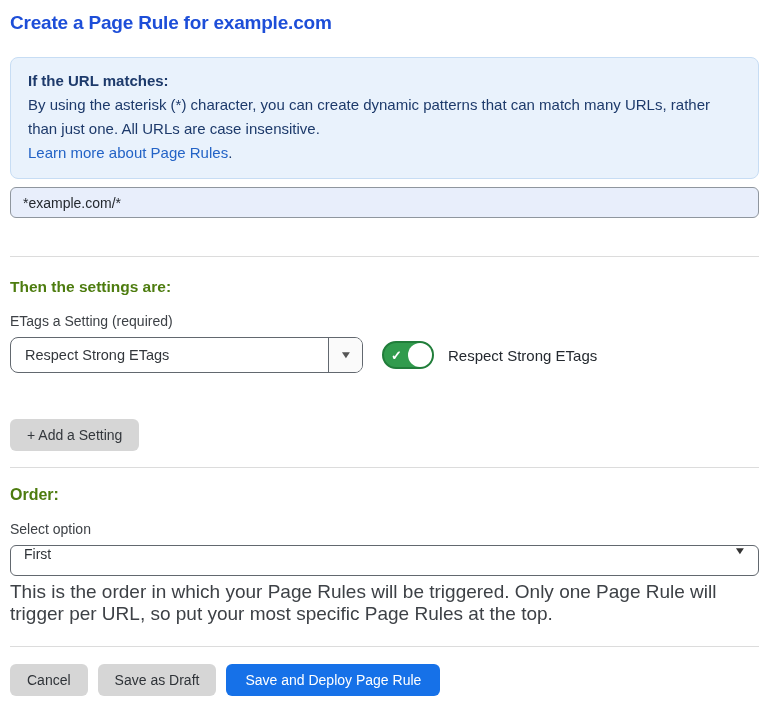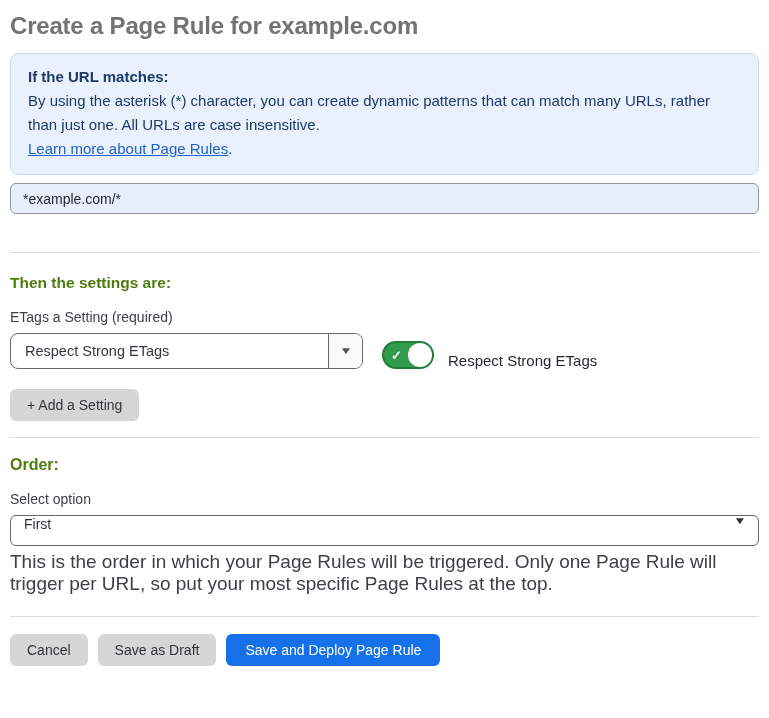--- a/index.html
+++ b/index.html
@@ -20,53 +20,53 @@
   }
   *{box-sizing:border-box;}
   html,body{margin:0;padding:0;}
   body{
     width:769px;height:718px;background:#ffffff;
     font-family:"Liberation Sans",sans-serif;color:var(--text_dark);
     overflow:hidden;
   }
   .page{padding:10px 10px 0 10px;}
   .page-title{
-    margin:2px 0 0 0;font-size:24px;font-weight:700;color:#737373;
+    margin:2px 0 0 0;font-size:19px;font-weight:700;color:#1d4ed8;
     letter-spacing:-0.2px;
   }
   .info-box{
-    margin-top:13px;background:var(--info_bg);
+    margin-top:23px;background:var(--info_bg);
     border:1px solid var(--info_border);border-radius:8px;
     padding:11px 31px 13px 17px;color:var(--info_text);
     font-size:15px;line-height:24px;
   }
   .info-heading{font-weight:700;}
   .info-body{margin:0;}
-  .info-link{color:var(--link);text-decoration:underline;cursor:pointer;}
+  .info-link{color:var(--link);cursor:pointer;}
   .field-label{
     margin-top:17px;font-size:14px;color:var(--text_mid);
   }
   .url-input{
     display:block;width:100%;height:31px;margin-top:8px;
     background:var(--input_bg);border:1px solid var(--input_border);
     border-radius:6px;padding:0 12px;font-size:14px;color:var(--text_dark);
     font-family:"Liberation Sans",sans-serif;outline:none;
   }
   .divider{
     border:none;border-top:1px solid var(--divider);margin:0;
   }
   .divider-1{margin-top:38px;}
   .divider-2{margin-top:16px;}
   .divider-3{margin-top:21px;}
   .section-heading{
     font-size:15.5px;font-weight:700;color:#4d7c0f;margin-top:21px;
   }
   .order-heading{font-size:16px;margin-top:18px;}
   .setting-row{
-    display:flex;align-items:flex-end;margin-top:8px;
+    display:flex;align-items:center;margin-top:8px;
   }
   .setting-dropdown{
     width:353px;height:36px;background:#fff;
     border:1px solid var(--control_border);border-radius:8px;
     display:flex;align-items:stretch;cursor:pointer;overflow:hidden;
   }
   .setting-dropdown-value{
     flex:1;display:flex;align-items:center;padding:0 14px;
     font-size:14.5px;color:#33373c;
   }
@@ -84,21 +84,21 @@
   .toggle-check{
     position:absolute;left:7px;top:50%;transform:translateY(-50%);
     color:#fff;font-size:13px;font-weight:700;line-height:1;
   }
   .toggle-knob{
     position:absolute;right:0;top:50%;transform:translateY(-50%);
     width:24px;height:24px;background:#fff;border-radius:50%;
   }
   .toggle-label{margin-left:14px;font-size:15px;color:var(--text_dark);}
   .add-setting-button{
-    margin-top:20px;display:inline-block;background:var(--gray_button);
+    margin-top:46px;display:inline-block;background:var(--gray_button);
     border:none;border-radius:6px;padding:8px 17px;font-size:14px;
     color:#33373c;font-family:"Liberation Sans",sans-serif;cursor:pointer;
   }
   .select-box{
     width:100%;height:31px;margin-top:8px;background:#fff;
     border:1px solid var(--control_border);border-radius:6px;
     display:flex;align-items:flex-start;justify-content:space-between;
     padding:0 13px;font-size:14px;color:#2d3136;cursor:pointer;
   }
   .select-chev{color:#333;}

